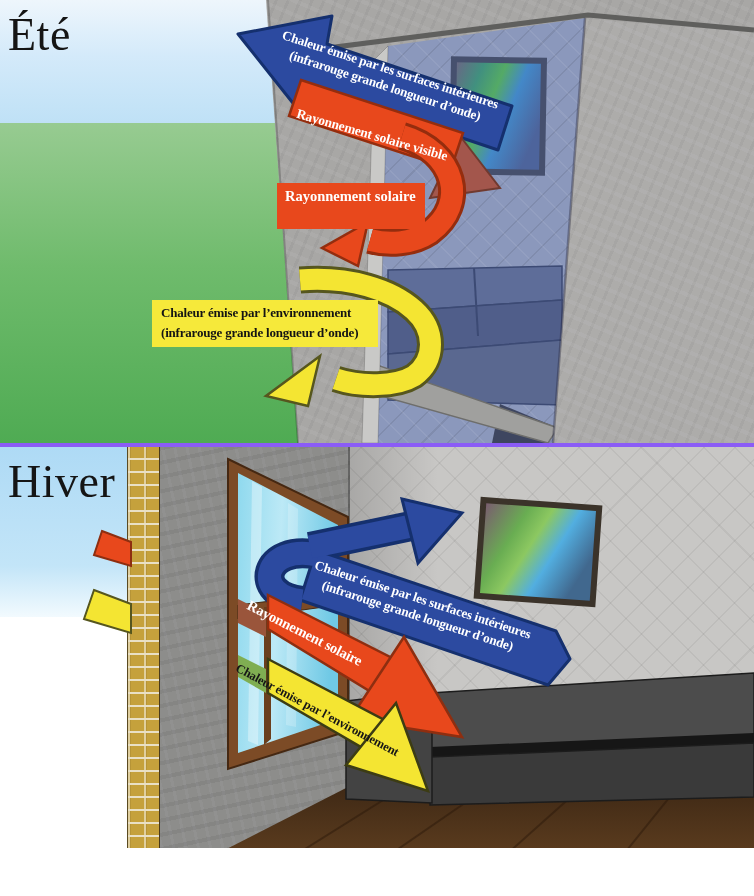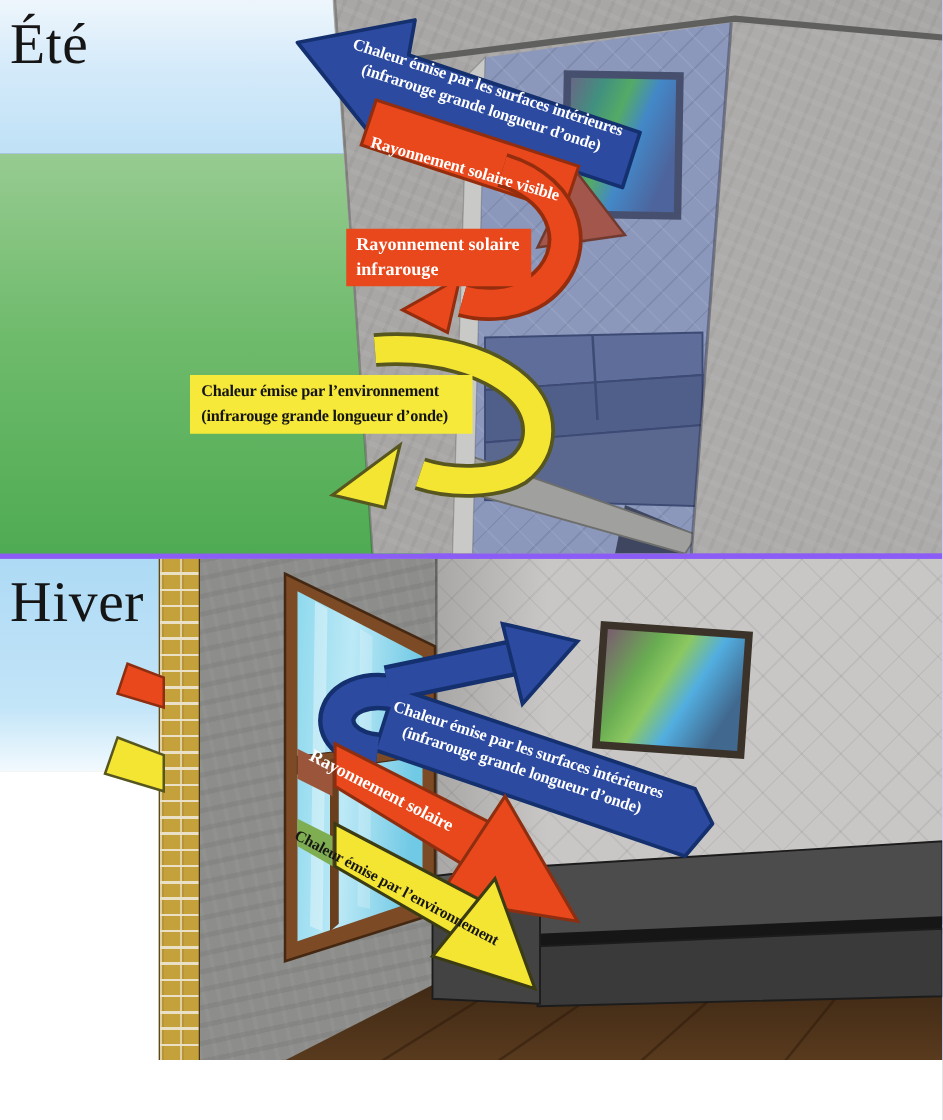--- a/index.html
+++ b/index.html
@@ -133,21 +133,20 @@
 
     <div class="abs rot two-line" style="left:250px;top:16px;width:300px;transform:rotate(18deg);">
       <div>Chaleur émise par les surfaces intérieures</div>
       <div>(infrarouge grande longueur d’onde)</div>
     </div>
 
     <div class="abs rot lbl arrow-text white" style="left:299px;top:106px;transform:rotate(16deg);">Rayonnement solaire visible</div>
 
     <div class="abs red-box" style="left:277px;top:183px;">
       <div>Rayonnement solaire</div>
-      <div>infrarouge</div>
     </div>
 
     <div class="abs yellow-box" style="left:152px;top:300px;">
       <div>Chaleur émise par l’environnement</div>
       <div>(infrarouge grande longueur d’onde)</div>
     </div>
   </section>
 
   <section class="panel" id="winter">
     <div class="abs wallpaper"></div>

